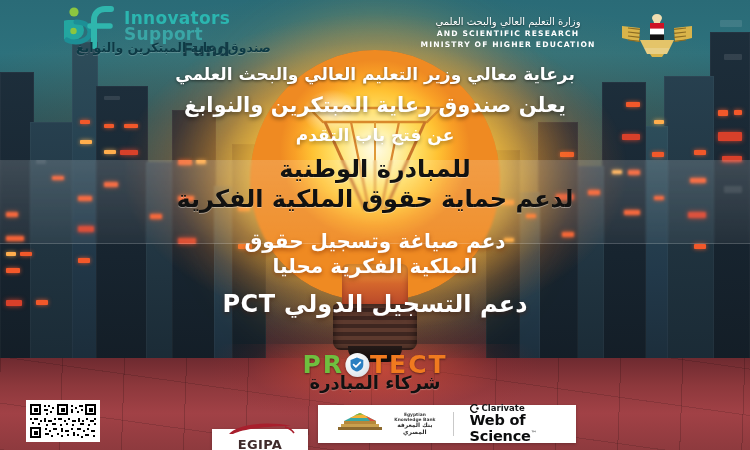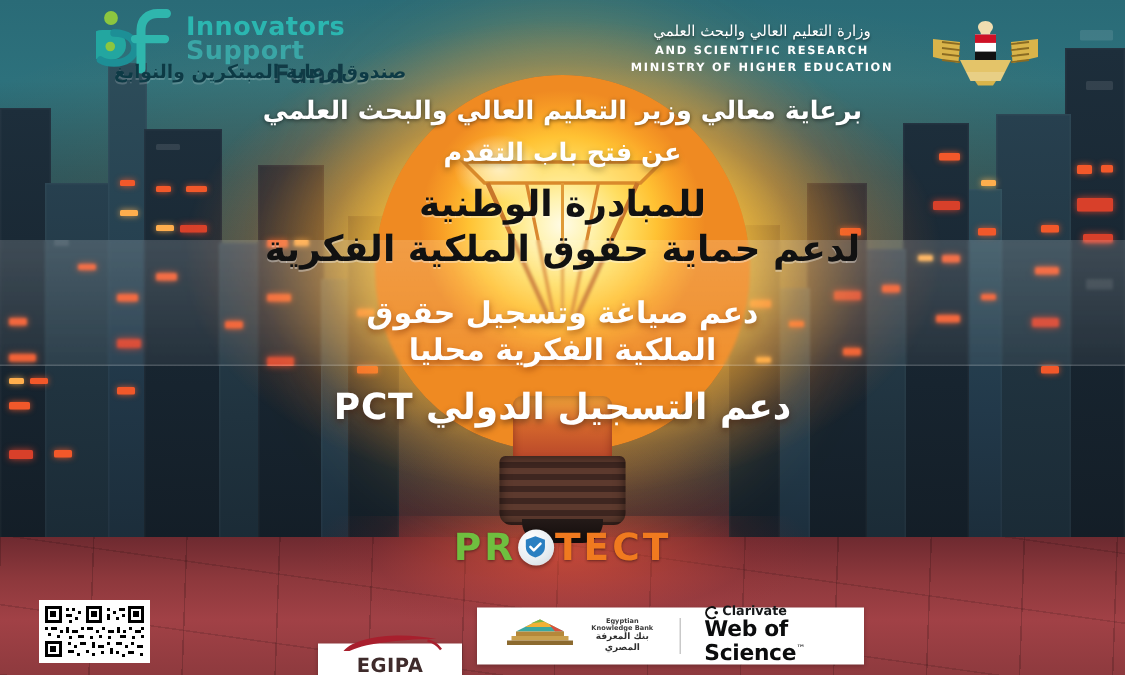--- a/index.html
+++ b/index.html
@@ -363,20 +363,21 @@
       <rect x="30" y="13" width="14" height="5.6" fill="#ce1126"></rect>
       <rect x="30" y="24.4" width="14" height="5.6" fill="#111"></rect>
       <path d="M20 30 h34 l-4 8 h-26z" fill="#e4c469"></path>
       <path d="M24 38 h26 l-3 6 h-20z" fill="#e8cf85"></path>
       <path d="M30 44 h14 l-2 3 h-10z" fill="#d9b44a"></path>
     </svg>
   </div>
 
   <div class="copy">
     <div class="l-patron">برعاية معالي وزير التعليم العالي والبحث العلمي</div>
+    <div class="l-announce">يعلن صندوق رعاية المبتكرين والنوابغ</div>
     <div class="l-open">عن فتح باب التقدم</div>
     <div class="l-init">للمبادرة الوطنية</div>
     <div class="l-init2">لدعم حماية حقوق الملكية الفكرية</div>
     <div class="l-b1">دعم صياغة وتسجيل حقوق</div>
     <div class="l-b2">الملكية الفكرية محليا</div>
     <div class="l-b3">دعم التسجيل الدولي PCT</div>
   </div>
 
   <div class="protect">
     <span style="color:#6fbf3f">P</span>
@@ -386,20 +387,21 @@
         <path d="M12 2 L21 5.5 V12 c0 5.6-3.9 8.6-9 10 -5.1-1.4-9-4.4-9-10 V5.5z" fill="#2a7fc1"></path>
         <path d="M7.3 12.2 l3.2 3.2 l6.3-6.4" stroke="#fff" stroke-width="2.4" fill="none" stroke-linecap="round" stroke-linejoin="round"></path>
       </svg>
     </span>
     <span style="color:#f07a1f">T</span>
     <span style="color:#f07a1f">E</span>
     <span style="color:#f07a1f">C</span>
     <span style="color:#f07a1f">T</span>
   </div>
 
+  <div class="partners-ar">شركاء المبادرة</div>
 
   <div class="qr">
     <svg viewBox="0 0 70 38" width="70" height="38" shape-rendering="crispEdges">
       <rect width="70" height="38" fill="#fff"></rect>
       <g fill="#000">
         <rect x="2" y="2" width="11" height="11"></rect>
           <rect x="4" y="4" width="7" height="7" fill="#fff"></rect>
           <rect x="5.5" y="5.5" width="4" height="4"></rect>
         <rect x="29" y="2" width="11" height="11"></rect>
           <rect x="31" y="4" width="7" height="7" fill="#fff"></rect>

